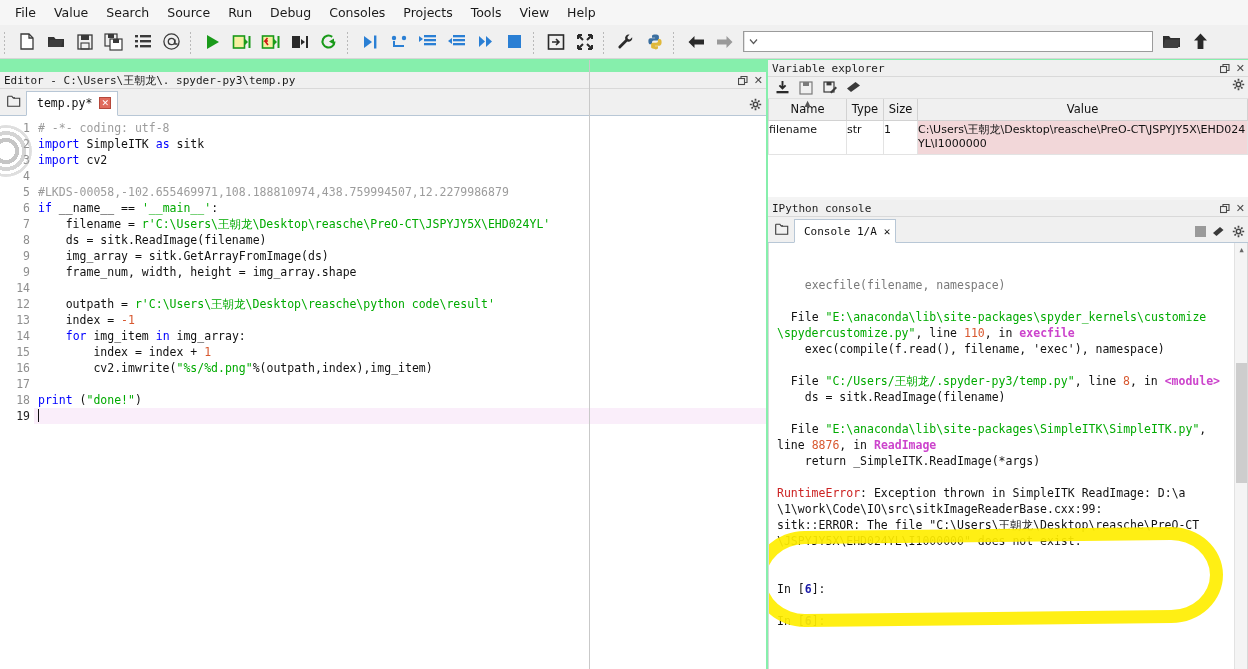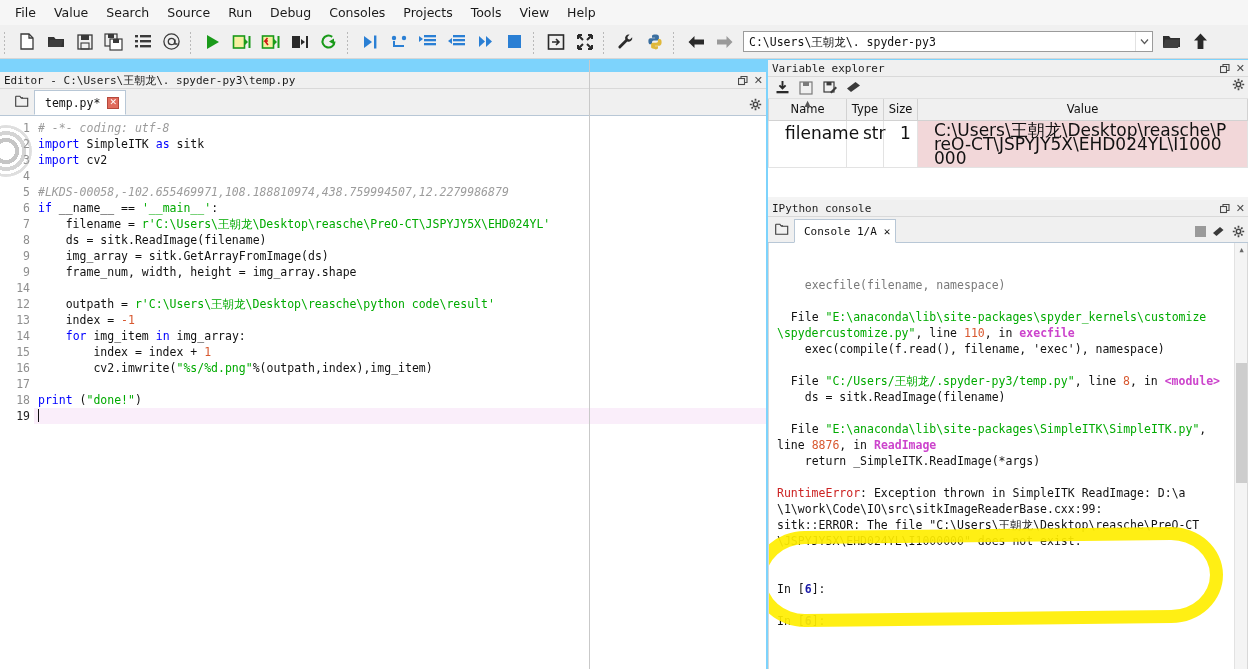--- a/index.html
+++ b/index.html
@@ -4,21 +4,21 @@
 <style>
   * { box-sizing: border-box; }
   html, body {
     margin: 0; padding: 0;
     width: 1248px; height: 669px;
     overflow: hidden;
     background: #ffffff;
     font-family: "DejaVu Sans", sans-serif;
     -webkit-font-smoothing: antialiased;
   }
-  .app { position: relative; width: 1248px; height: 669px; background:#7dd3fc; }
+  .app { position: relative; width: 1248px; height: 669px; background:#86efac; }
 
   
   .menubar {
     position:absolute; left:0; top:0; width:1248px; height:25px;
     background:#f6f6f6; display:flex; align-items:center; padding-left:6px;
   }
   .menubar .mi {
     font-size:12.5px; color:#1a1a1a; padding:3px 9px; line-height:14px;
     font-family:"DejaVu Sans", sans-serif; cursor:default; white-space:nowrap;
   }
@@ -61,21 +61,21 @@
   .pane-title {
     height:17px; background:#f0f0f0; border-bottom:1px solid #d9d9d9;
     display:flex; align-items:center; font-family:"DejaVu Sans Mono", monospace;
     font-size:11px; color:#1b1b1b; padding-left:4px; position:relative;
   }
   .pane-title .ttl { white-space:nowrap; overflow:hidden; }
   .pane-title .pt-actions { position:absolute; right:3px; top:0; height:17px; display:flex; align-items:center; gap:6px; }
 
   .tabstrip {
     height:27px; background:#f0f0f0; border-bottom:1px solid #b8c7d6;
-    display:flex; align-items:flex-start; position:relative; padding-left:10px;
+    display:flex; align-items:center; position:relative; padding-left:2px;
   }
   .tab-browse { width:24px; height:24px; display:flex; align-items:center; justify-content:center; margin-bottom:1px; }
   .tab {
     height:25px; background:#fff; border:1px solid #b8c7d6; border-bottom:1px solid #fff;
     display:flex; align-items:center; padding:0 6px 0 10px; gap:7px;
     font-family:"DejaVu Sans Mono", monospace; font-size:11.5px; color:#111;
     position:relative; top:1px;
   }
   .tab .tabclose {
     width:12px; height:12px; background:#e06b5c; border:1px solid #b5483b;
@@ -105,21 +105,21 @@
     flex:1 1 auto; position:relative; padding-top:4px;
     font-family:"DejaVu Sans Mono", monospace; font-size:11.5px; line-height:16px;
     color:#111; white-space:pre; overflow:hidden;
   }
   .code .ln { height:16px; padding-left:4px; }
   .code .ln.current { background:#faeefa; }
   .edgeline { position:absolute; left:589px; top:60px; width:1px; height:609px; background:#c9c9c9; z-index:3; }
   .caret { display:inline-block; width:1px; height:13px; background:#111; vertical-align:-2px; }
 
   
-  .t-com  { color:#9c9c9c; font-style:italic; }
+  .t-com  { color:#9c9c9c; }
   .t-kw   { color:#0000ff; font-weight:normal; }
   .t-str  { color:#00aa00; }
   .t-num  { color:#d8582f; }
   .t-def  { color:#111; }
 
   .vscroll-e {
     position:absolute; right:0; top:104px; width:14px; height:565px;
     background:#f0f0f0; border-left:1px solid #e2e2e2;
   }
   .vscroll-e .thumb { position:absolute; left:1px; top:0; width:12px; height:34px; background:#cfcfcf; }
@@ -136,22 +136,22 @@
   .var-toolbar .vr { position:absolute; right:3px; top:1px; display:flex; align-items:center; gap:4px; }
 
   table.vartable { width:100%; border-collapse:collapse; table-layout:fixed; }
   table.vartable th {
     background:#f0f0f0; border:1px solid #d2d2d2; border-top:none;
     font-family:"DejaVu Sans", sans-serif; font-size:11.5px; font-weight:normal;
     color:#111; height:21px; padding:0 4px; position:relative;
   }
   table.vartable th .sortmark { position:absolute; left:50%; top:0px; transform:translateX(-50%); font-size:8px; color:#555; }
   table.vartable td {
-    border:1px solid #e3e3e3; font-family:"DejaVu Sans", sans-serif; font-size:17px;
-    color:#111; padding:2px 16px; vertical-align:top; height:34px;
+    border:1px solid #e3e3e3; font-family:"DejaVu Sans", sans-serif; font-size:11px;
+    color:#111; padding:2px 0; vertical-align:top; height:34px;
   }
   td.valcell { background:#f2d7d9; word-break:break-all; line-height:14px; }
 
   .con-pane { position:absolute; left:0; top:140px; width:480px; height:529px; background:#fff; }
   .con-tabstrip {
     height:26px; background:#f0f0f0; border-bottom:1px solid #b8c7d6;
     display:flex; align-items:flex-end; position:relative; padding-left:2px;
   }
   .con-tabstrip .ctab {
     height:24px; background:#fff; border:1px solid #b8c7d6; border-bottom:1px solid #fff;
@@ -381,21 +381,20 @@
           <path d="M8.5 3L2.5 9l6 6v-3.4H18V6.4H8.5z" fill="#2a2a2a"></path>
         </svg>
     </div>
     <div class="tbtn">
       <svg width="20" height="18" viewBox="0 0 20 18">
           <path d="M11.5 3l6 6-6 6v-3.4H2V6.4h9.5z" fill="#9a9a9a"></path>
         </svg>
     </div>
 
     <div class="pathcombo">
-      <div class="ptxt">C:\Users\王朝龙\. spyder-py3</div>
       <div class="parrow">
         <svg width="9" height="7" viewBox="0 0 9 7">
             <path d="M1 1.5l3.5 4 3.5-4" fill="none" stroke="#5a5a5a" stroke-width="1.2"></path>
           </svg>
       </div>
     </div>
 
     <div class="tbtn">
       <svg width="21" height="19" viewBox="0 0 21 19">
           <path d="M2 4h6l1.6 2H19v9H2z" fill="#2f2f2f"></path>

